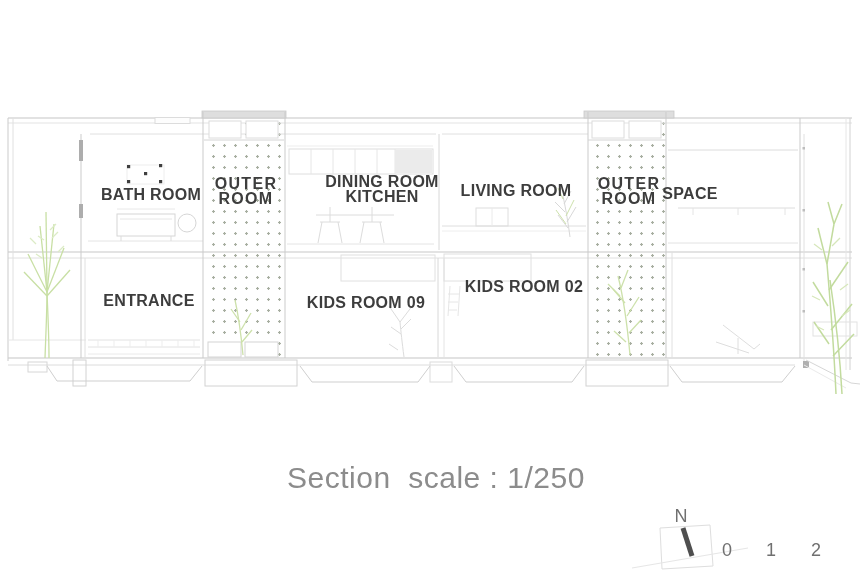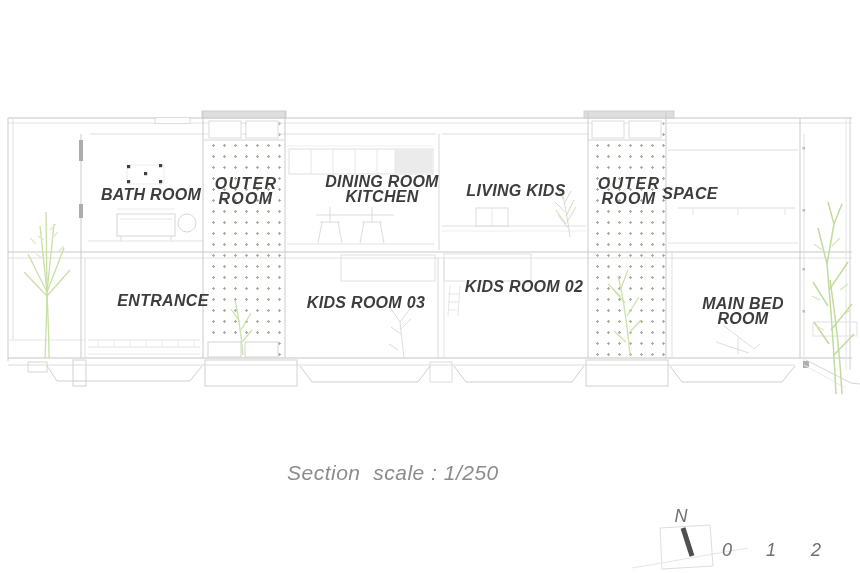--- a/index.html
+++ b/index.html
@@ -1,34 +1,33 @@
 <!DOCTYPE html>
 <html style="--label-text: #3d3d3d; --caption-text: #8c8c8c; --tick-text: #707070; --screen-dot: #98a08f; --plant-green: #c6dda2; --needle: #4f4f4f;"><head>
 <meta charset="utf-8">
 <style>
   html,body{margin:0;padding:0;background:#fff;}
   .canvas{
     position:relative;width:860px;height:573px;background:#fff;overflow:hidden;
     font-family:"Liberation Sans",sans-serif;
-    font-style:italic;
   }
   .layer{position:absolute;left:0;top:0;}
   .dots{
     position:absolute;
     background-image:radial-gradient(circle, var(--screen-dot,#98a08f) 1.1px, transparent 1.45px);
     background-size:11px 11px;background-position:4px 5px;opacity:.85;
   }
   .room-label{
     position:absolute;transform:translateX(-50%);text-align:center;
     font-weight:bold;font-size:16px;line-height:15px;letter-spacing:.3px;
     color:var(--label-text,#3d3d3d);white-space:pre-line;
   }
   .room-label.wide{letter-spacing:1.3px;}
   .caption{
-    position:absolute;left:287px;top:461px;font-size:21px;font-weight:normal;
+    position:absolute;left:287px;top:461px;font-size:30px;font-weight:normal;
     color:var(--caption-text,#8c8c8c);letter-spacing:.5px;white-space:pre;
   }
   .mark{
     position:absolute;transform:translateX(-50%);font-size:18px;
     color:var(--tick-text,#707070);
   }
 </style>
 </head>
 <body>
 
@@ -275,28 +274,27 @@
       <line x1="632" y1="568" x2="748" y2="548" stroke="#e6e6e6"></line>
       <line x1="683" y1="528" x2="692" y2="556" stroke="var(--needle,#4f4f4f)" stroke-width="5"></line>
     </g>
   </svg>
 
   <div class="room-label" style="left:151px;top:187px">BATH ROOM</div>
   <div class="room-label wide" style="left:246px;top:176px">OUTER
 ROOM</div>
   <div class="room-label" style="left:382px;top:174px">DINING ROOM
 KITCHEN</div>
-  <div class="room-label" style="left:516px;top:183px">LIVING KIDS</div>
+  <div class="room-label" style="left:516px;top:183px">LIVING ROOM</div>
   <div class="room-label wide" style="left:629px;top:176px">OUTER
 ROOM</div>
   <div class="room-label" style="left:690px;top:186px">SPACE</div>
-  <div class="room-label" style="left:163px;top:293px">ENTRANCE</div>
-  <div class="room-label" style="left:366px;top:295px">KIDS ROOM 03</div>
+  <div class="room-label" style="left:149px;top:293px">ENTRANCE</div>
+  <div class="room-label" style="left:366px;top:295px">KIDS ROOM 09</div>
   <div class="room-label" style="left:524px;top:279px">KIDS ROOM 02</div>
-  <div class="room-label" style="left:743px;top:296px">MAIN BED ROOM</div>
 
   <div class="caption">Section  scale : 1/250</div>
 
   <div class="mark" style="left:681px;top:506px">N</div>
   <div class="mark" style="left:727px;top:540px">0</div>
   <div class="mark" style="left:771px;top:540px">1</div>
   <div class="mark" style="left:816px;top:540px">2</div>
 
 </div>
 

